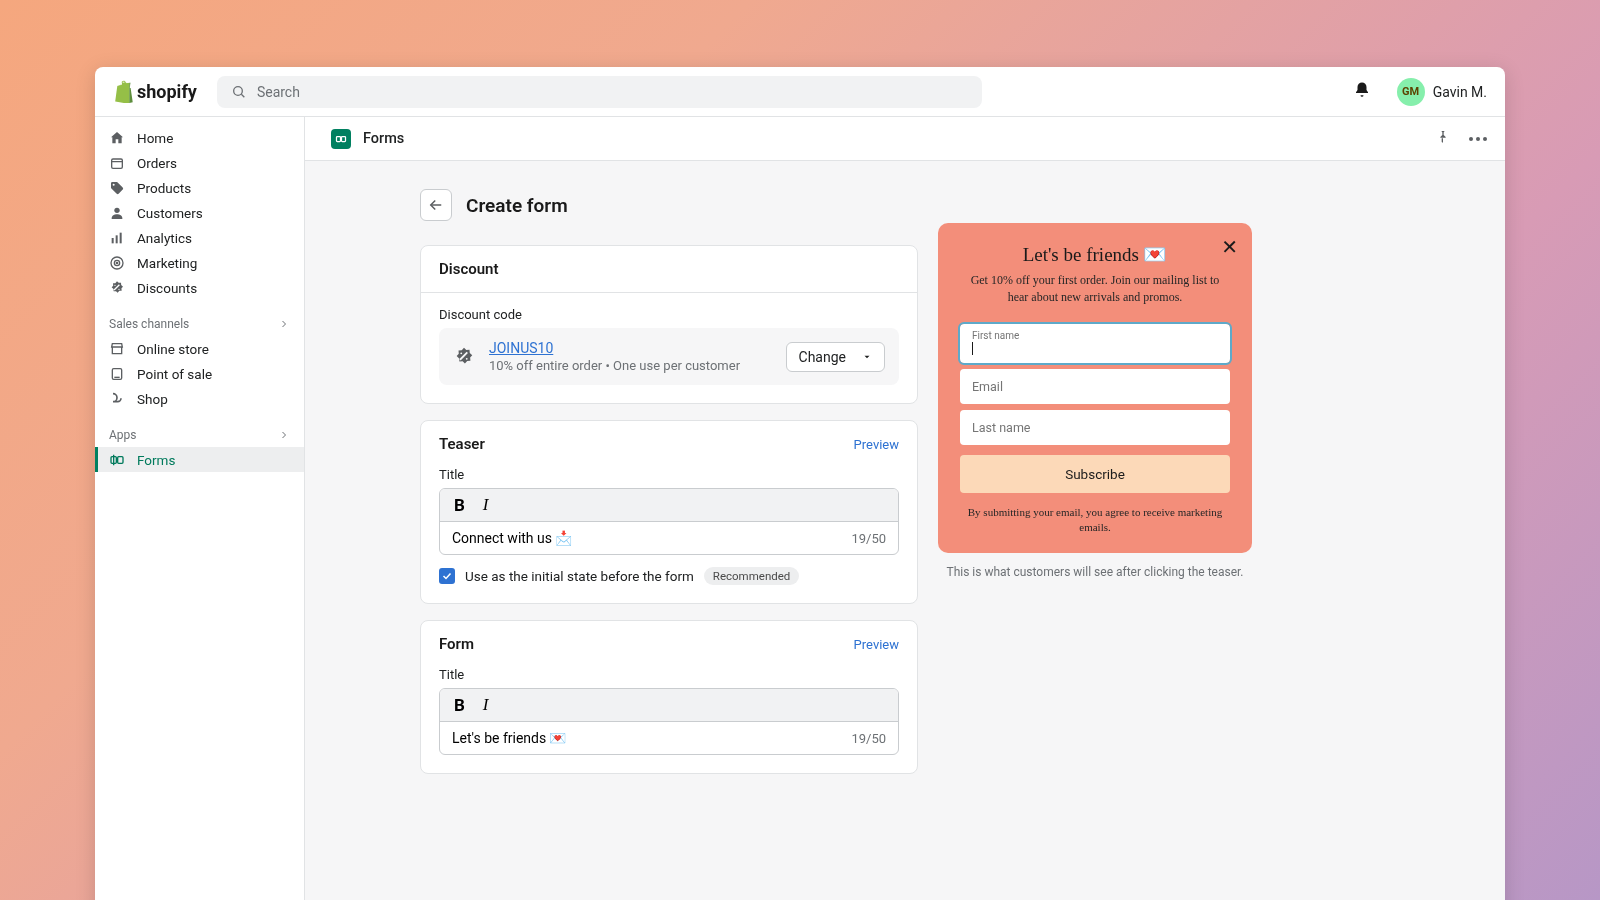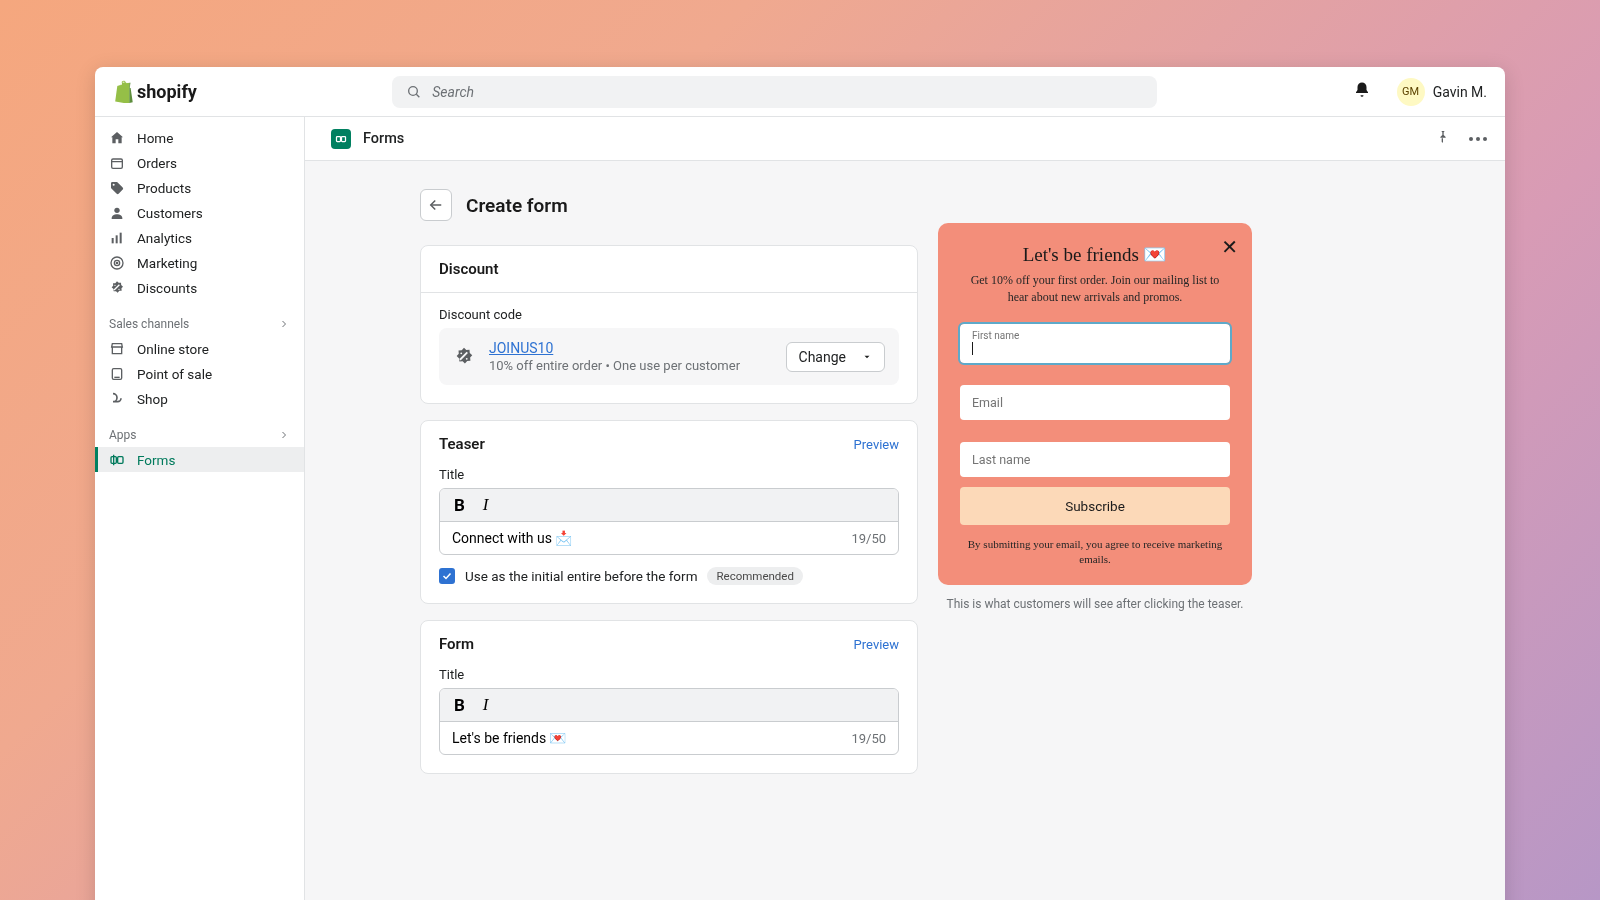--- a/index.html
+++ b/index.html
@@ -21,36 +21,36 @@
 .topbar {
   height: 50px;
   display: flex; align-items: center;
   padding: 0 18px;
   gap: 20px;
   border-bottom: 1px solid #e1e3e5;
 }
 .logo { display: flex; align-items: center; gap: 4px; font-weight: 700; font-size: 18px; color: #1a1a1a;}
 .logo-mark { color: #95bf47; font-size: 22px; }
 .logo-mark svg { width:20px; height:23px; display:block;}
-.search-wrap { flex: 1; display:flex; justify-content:center;font-style:italic;}
+.search-wrap { flex: 1; display:flex; }
 .search {
   width: 765px; height: 32px;
   background: #f1f2f3;
   border-radius: 8px;
   display:flex; align-items:center;
   padding: 0 14px; gap: 10px;
   color: #6d7175; font-size: 14px;
 }
 .search svg { width:16px; height:16px; }
 .topbar-right { display:flex; align-items:center; gap: 26px; }
 .bell svg { width:18px; height:20px; }
 .user { display:flex; align-items:center; gap:8px; font-size:14px; color:#202223;}
 .avatar {
   width:28px; height:28px; border-radius:50%;
-  background:#fef9c3; color:#5c4302; font-size:11px; font-weight:400;
+  background:#86efac; color:#5c4302; font-size:11px; font-weight:700;
   display:flex; align-items:center; justify-content:center;
 }
 
 .body { flex:1; display:flex; overflow:hidden;}
 .sidebar {
   width: 210px; border-right:1px solid #e1e3e5;
   display:flex; flex-direction:column;
   padding-top: 8px;
   background:#fff;
 }
@@ -190,21 +190,21 @@
 .preview-card {
   width:314px;
   background:#f38e7a;
   border-radius:10px;
   padding: 20px 22px 18px;
   position:relative;
 }
 .preview-close { position:absolute; top:12px; right:14px; font-size:20px; color:#1a1a1a; cursor:pointer;}
 .preview-title { text-align:center; font-family:Georgia,serif; font-size:19px; color:#1a1a1a; font-weight:400;}
 .preview-sub { text-align:center; font-size:12px; color:#262626; margin-top:6px; line-height:1.4; font-family:Georgia,serif;}
-.preview-inputs { margin-top:18px; display:flex; flex-direction:column; gap:22px;}
+.preview-inputs { margin-top:18px; display:flex; flex-direction:column; gap:6px;}
 .preview-input {
   background:#fff; border-radius:4px;
   padding:10px 12px; font-size:12.5px; color:#757575;
   position:relative;
 }
 .preview-input.focused {
   outline: 2px solid #5ea9c9;
   padding: 6px 12px 8px;
 }
 .preview-input.focused .fl { display:block; font-size:10px; color:#757575;}
@@ -463,21 +463,21 @@
                   <span>Connect with us 📩</span>
                   <span class="rte-count">19/50</span>
                 </div>
               </div>
               <div class="checkbox-row">
                 <div class="checkbox">
                   <svg viewBox="0 0 24 24" fill="none" stroke="#fff" stroke-width="3">
                       <polyline points="5 12 10 17 19 7"></polyline>
                     </svg>
                 </div>
-                <span>Use as the initial entire before the form</span>
+                <span>Use as the initial state before the form</span>
                 <span class="badge">Recommended</span>
               </div>
             </div>
           </div>
 
           <div class="card">
             <div class="card-head" style="padding-bottom:0;">
               <span>Form</span>
               <span class="preview-link">Preview</span>
             </div>

